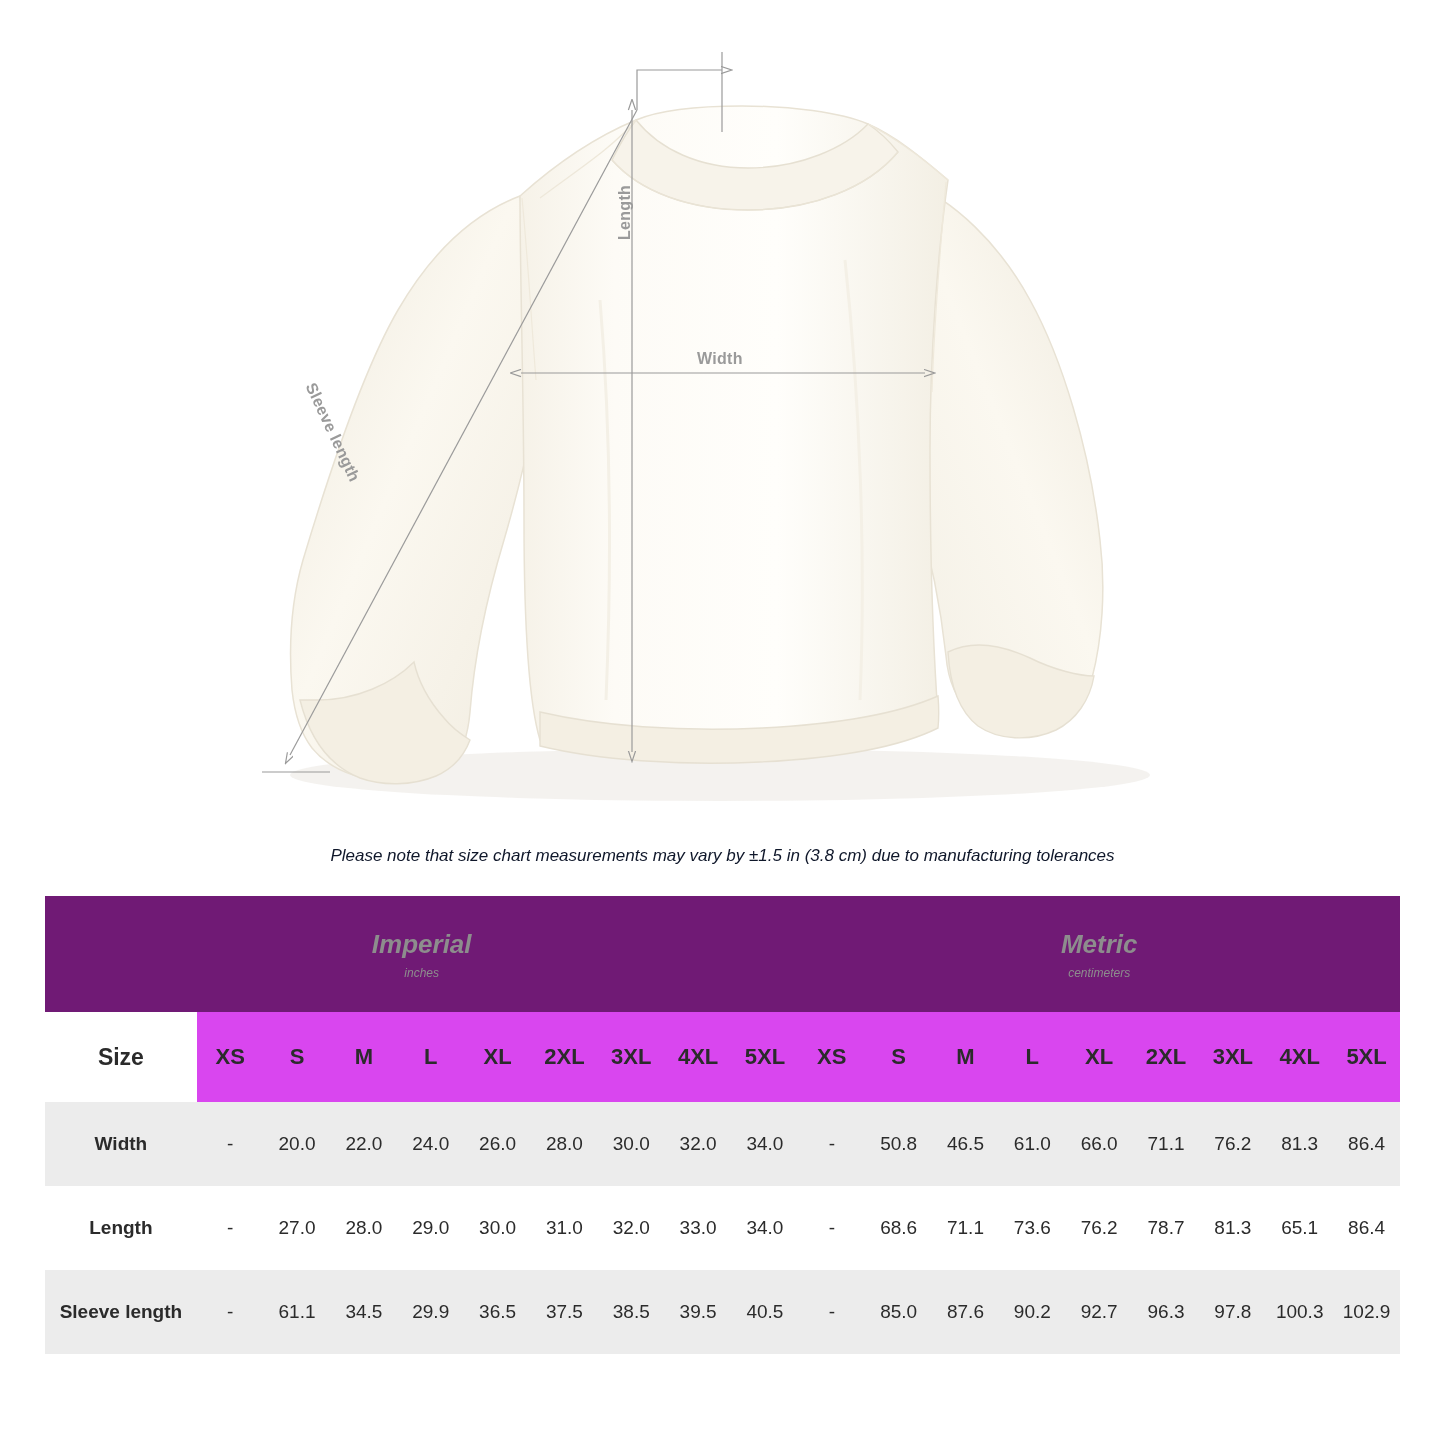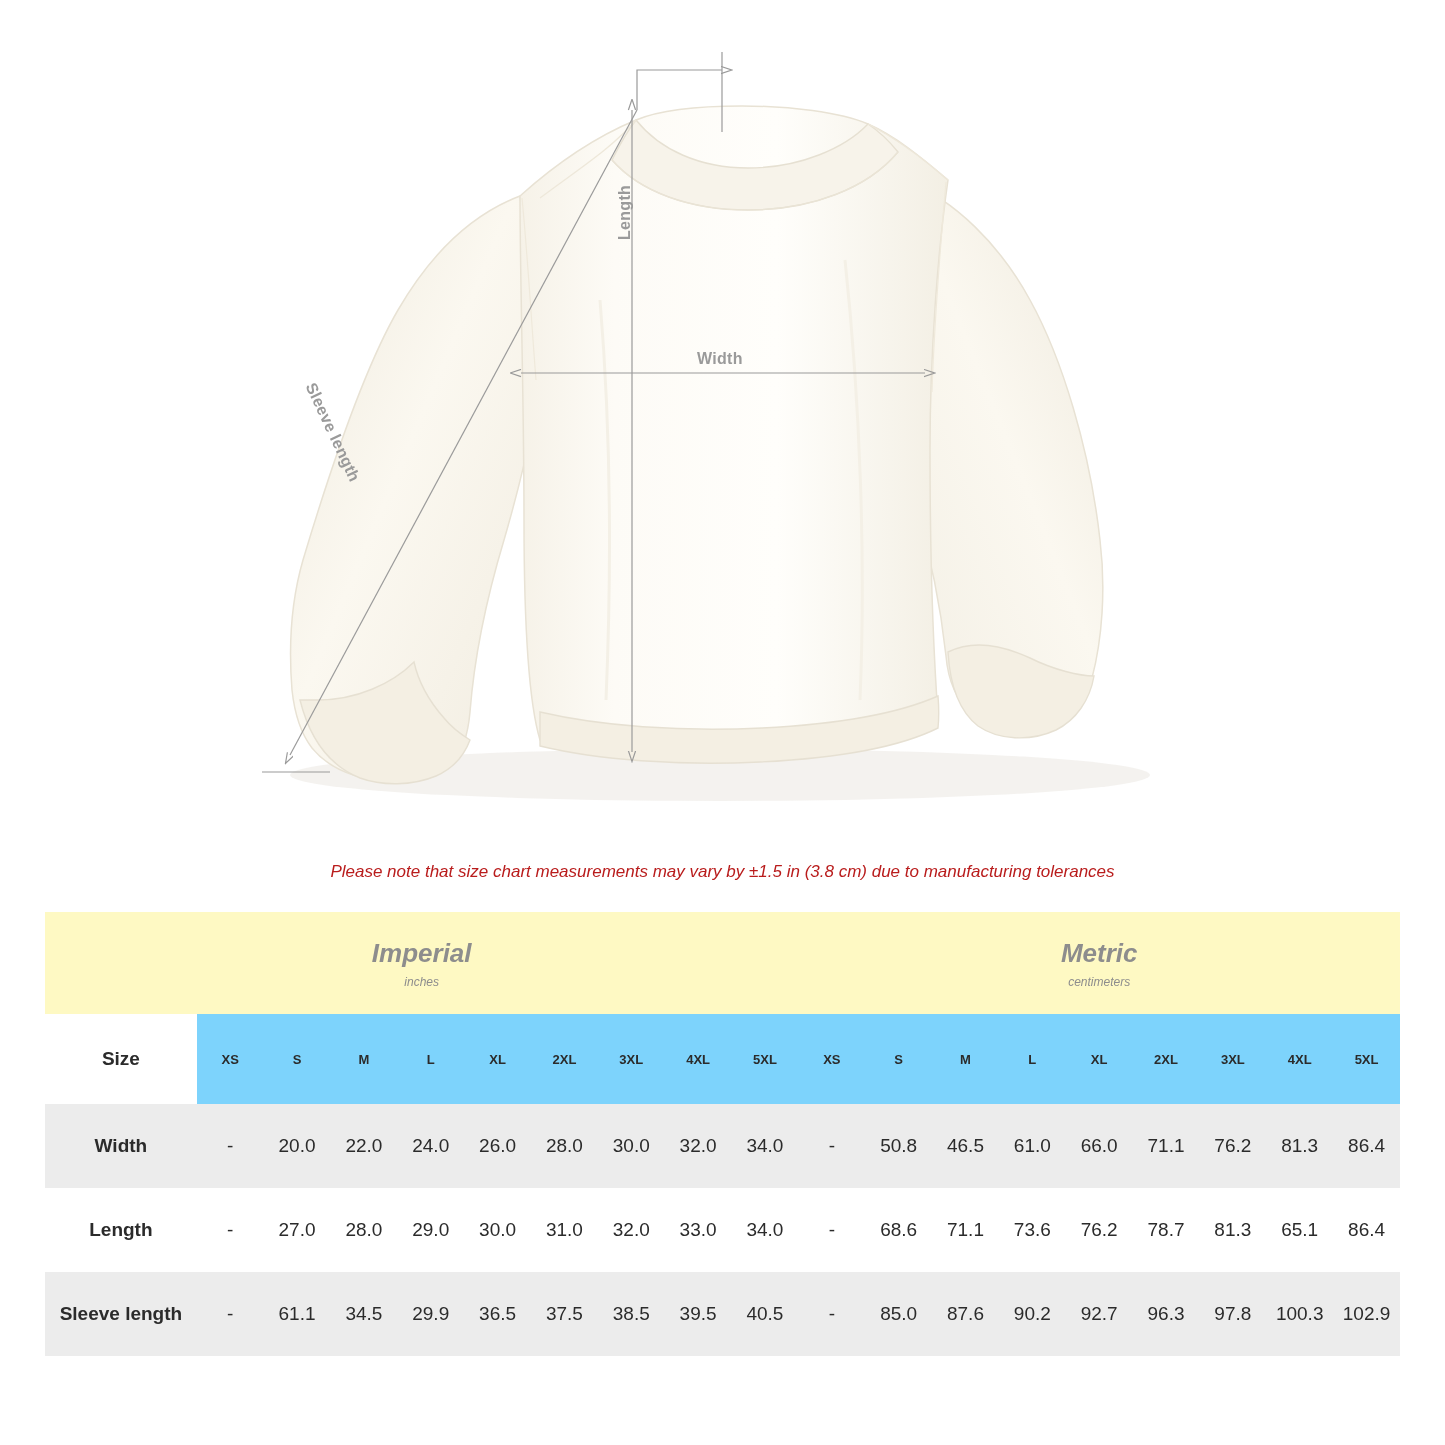--- a/index.html
+++ b/index.html
@@ -64,71 +64,71 @@
     text-align: center;
     margin-top: 6px;
   }
   .chart-title {
     font-size: 30px;
     font-weight: bold;
     color: #1d1d1d;
     letter-spacing: 0.2px;
   }
   .chart-note {
-    margin-top: 32px;
+    margin-top: 16px;
     font-size: 17px;
     font-style: italic;
-    color: #b91c1c;
+    color: #0f172a;
   }
 
   
   .table-wrap {
     margin-top: 30px;
     padding: 0 45px;
     box-sizing: border-box;
   }
   table.size-table {
     width: 100%;
     border-collapse: collapse;
     table-layout: fixed;
   }
   table.size-table td,
   table.size-table th {
     text-align: center;
     vertical-align: middle;
     font-weight: normal;
   }
   .unit-header td {
-    background: #fef9c3;
+    background: #701a75;
     height: 100px;
-    padding: 1px;
+    padding: 8px;
   }
   .unit-name {
     font-size: 26px;
     font-style: italic;
     font-weight: bold;
     color: #8d8d8d;
     line-height: 1.25;
   }
   .unit-sub {
     font-size: 12px;
     font-style: italic;
     color: #8d8d8d;
     margin-top: 6px;
   }
   .size-row td {
     height: 88px;
-    font-size: 13px;
+    font-size: 22px;
     color: #2b2b2b;
-    background: #7dd3fc;
+    background: #d946ef;
   }
   .size-row td.rowhead {
     background: #ffffff;
     font-weight: bold;
-    font-size: 19px;
+    font-size: 23px;
   }
   .size-row td.sizecell {
     font-weight: bold;
   }
   .data-row td {
     height: 82px;
     font-size: 19px;
     color: #2b2b2b;
   }
   .data-row.shade td {

